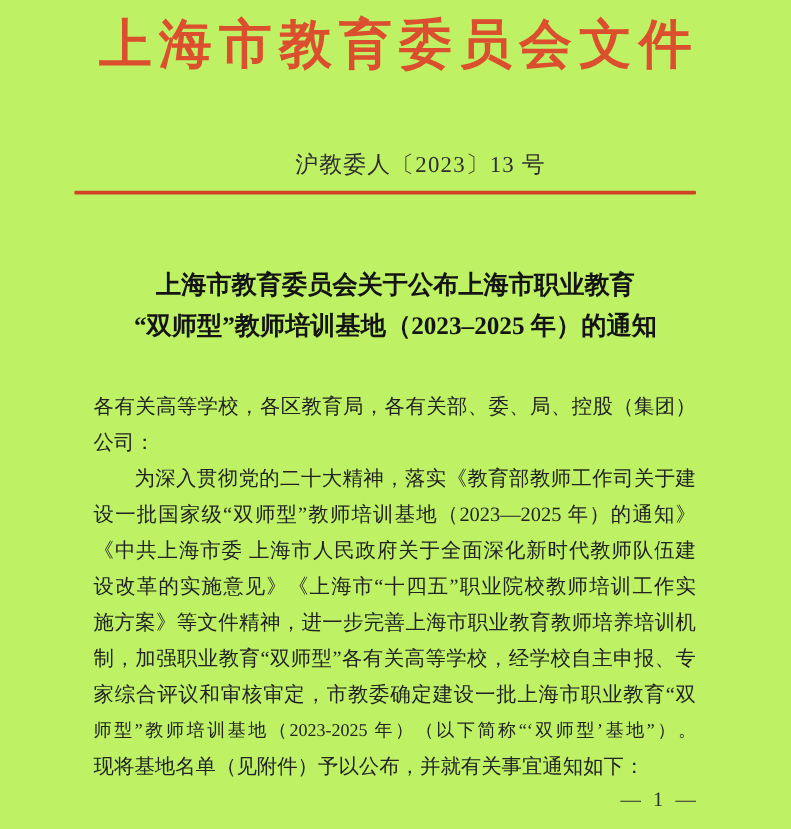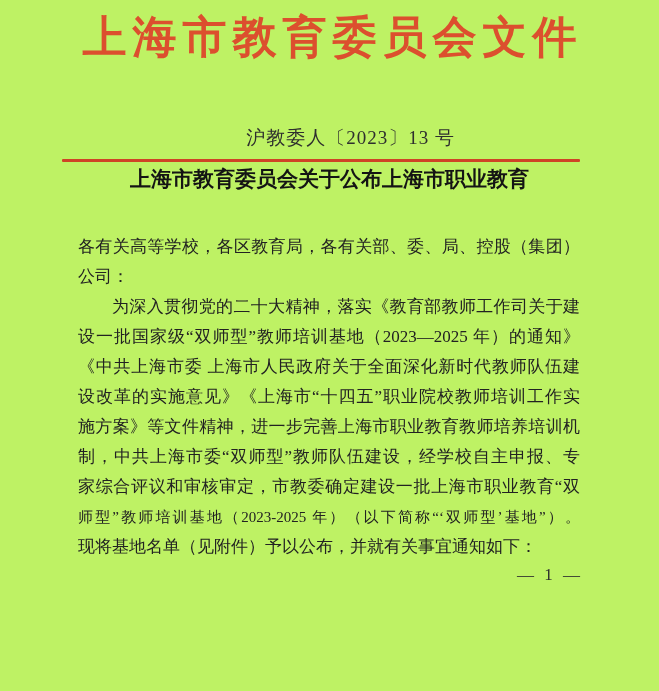--- a/index.html
+++ b/index.html
@@ -34,20 +34,21 @@
     padding-left: 42px;
   }
   .red-divider {
     margin: 10px 0 0 62px;
     width: 518px;
     height: 3px;
     background: #cf4326;
     border-radius: 1px;
   }
   .notice-title {
+    margin-top: 58px;
     text-align: center;
     font-size: 21px;
     font-weight: bold;
     color: #141414;
     line-height: 34px;
   }
   .body-block {
     margin: 36px 79px 0 78px;
     font-size: 17px;
     color: #222;
@@ -85,31 +86,32 @@
 <div class="page">
 
   <div class="org-title">上海市教育委员会文件</div>
 
   <div class="doc-number">沪教委人〔2023〕13 号</div>
 
   <div class="red-divider"></div>
 
   <div class="notice-title">
     <div>上海市教育委员会关于公布上海市职业教育</div>
+    <div>“双师型”教师培训基地（2023–2025 年）的通知</div>
   </div>
 
   <div class="body-block">
     <div class="body-line">各有关高等学校，各区教育局，各有关部、委、局、控股（集团）</div>
     <div class="body-line short">公司：</div>
     <div class="body-line indent">为深入贯彻党的二十大精神，落实《教育部教师工作司关于建</div>
     <div class="body-line">设一批国家级“双师型”教师培训基地（2023—2025 年）的通知》</div>
     <div class="body-line">《中共上海市委 上海市人民政府关于全面深化新时代教师队伍建</div>
     <div class="body-line">设改革的实施意见》《上海市“十四五”职业院校教师培训工作实</div>
     <div class="body-line">施方案》等文件精神，进一步完善上海市职业教育教师培养培训机</div>
-    <div class="body-line">制，中共上海市委“双师型”教师队伍建设，经学校自主申报、专</div>
+    <div class="body-line">制，加强职业教育“双师型”各有关高等学校，经学校自主申报、专</div>
     <div class="body-line">家综合评议和审核审定，市教委确定建设一批上海市职业教育“双</div>
     <div class="body-line tight">师型”教师培训基地（2023-2025 年）（以下简称“‘双师型’基地”）。</div>
     <div class="body-line short">现将基地名单（见附件）予以公布，并就有关事宜通知如下：</div>
   </div>
 
   <div class="page-footer">— 1 —</div>
 
 </div>
 
 </body></html>

